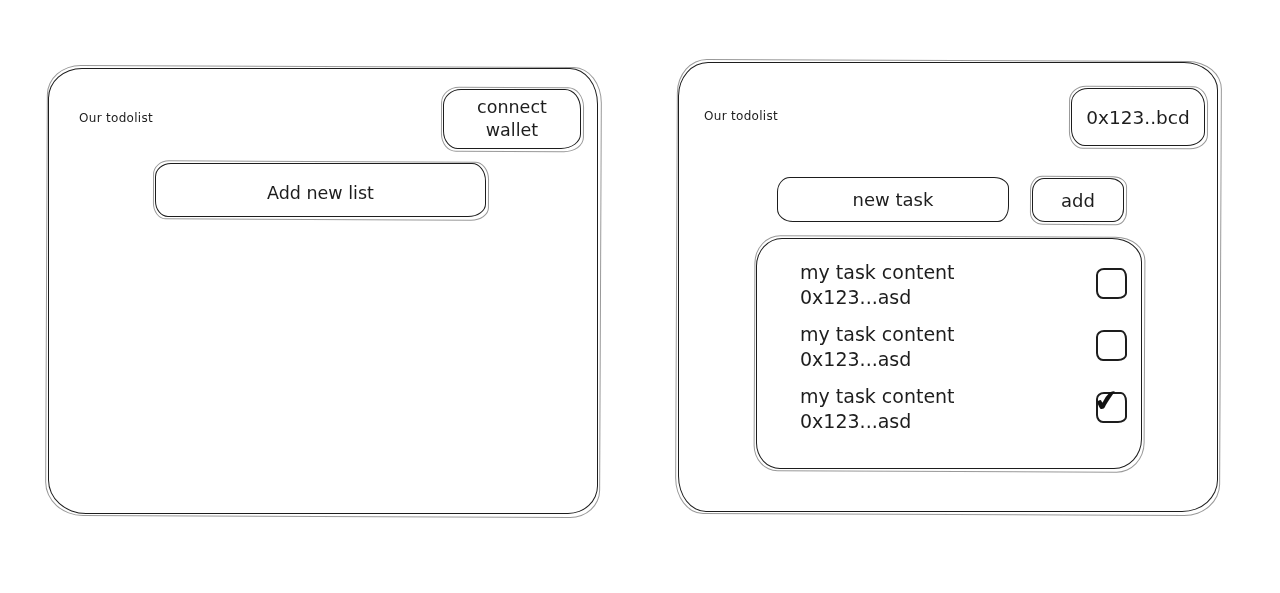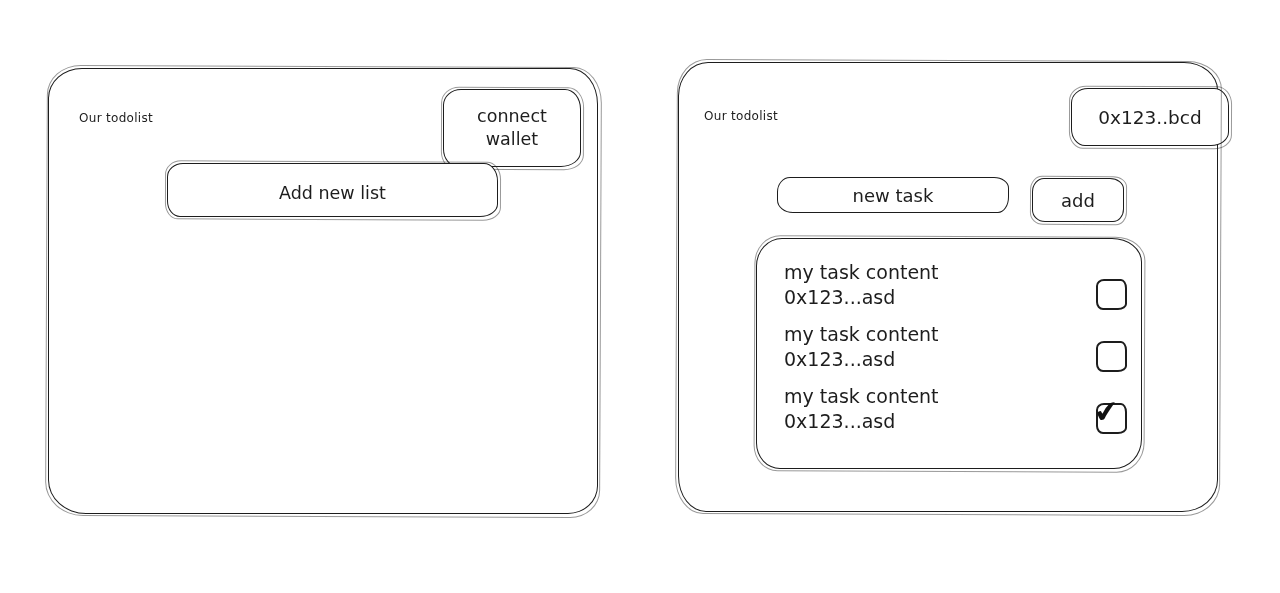--- a/index.html
+++ b/index.html
@@ -45,57 +45,57 @@
 
   button.btn {
     display:flex; align-items:center; justify-content:center;
     text-align:center;
     color:#1d1d1d;
     font-family:inherit;
     cursor:pointer;
   }
 
   .connect-btn {
-    left:394px; top:20px; width:138px; height:78px;
+    left:394px; top:20px; width:138px; height:60px;
     border-radius:18px 16px 20px 15px / 16px 20px 15px 18px;
     font-size:17.5px; line-height:1.32; padding:0 24px;
   }
   .addlist-btn {
-    left:118px; top:94px; width:331px; height:54px;
+    left:106px; top:94px; width:331px; height:54px;
     border-radius:16px 14px 18px 13px / 14px 18px 13px 16px;
     font-size:17.5px;
     align-items:flex-start; padding-top:6px;
   }
   .address-btn {
-    left:392px; top:25px; width:158px; height:58px;
+    left:392px; top:25px; width:134px; height:58px;
     border-radius:17px 15px 18px 14px / 15px 18px 14px 17px;
     font-size:18.5px;
   }
   .newtask-input {
-    left:98px; top:114px; width:232px; height:36px;
+    left:98px; top:114px; width:232px; height:45px;
     border-radius:13px 15px 11px 16px / 15px 11px 16px 13px;
     font-size:18px; text-align:center;
     color:#b91c1c; font-family:inherit;
     outline:none;
   }
   .newtask-input::placeholder { color:#1d1d1d; opacity:1; }
   .add-btn {
     left:353px; top:115px; width:92px; height:44px;
     border-radius:12px 14px 11px 13px / 14px 11px 13px 12px;
     font-size:18px;
   }
 
   .task-list {
     left:77px; top:175px; width:386px; height:231px;
     border-radius:26px 30px 28px 24px / 28px 24px 30px 26px;
     padding:21px 14px 0 27px;
   }
   .task-row {
-    display:flex; justify-content:space-between; align-items:flex-end;
-    height:50px; margin-bottom:12px;
+    display:flex; justify-content:space-between; align-items:flex-start;
+    height:50px; margin-bottom:12px;margin-left:16px;
   }
   .task-title, .task-address {
     font-size:19px; line-height:25px; white-space:nowrap;
   }
   .checkbox {
     flex:none;
     width:31px; height:31px;
     margin-top:8px;
     background:#fff;
     border:2px solid #1d1d1d;

